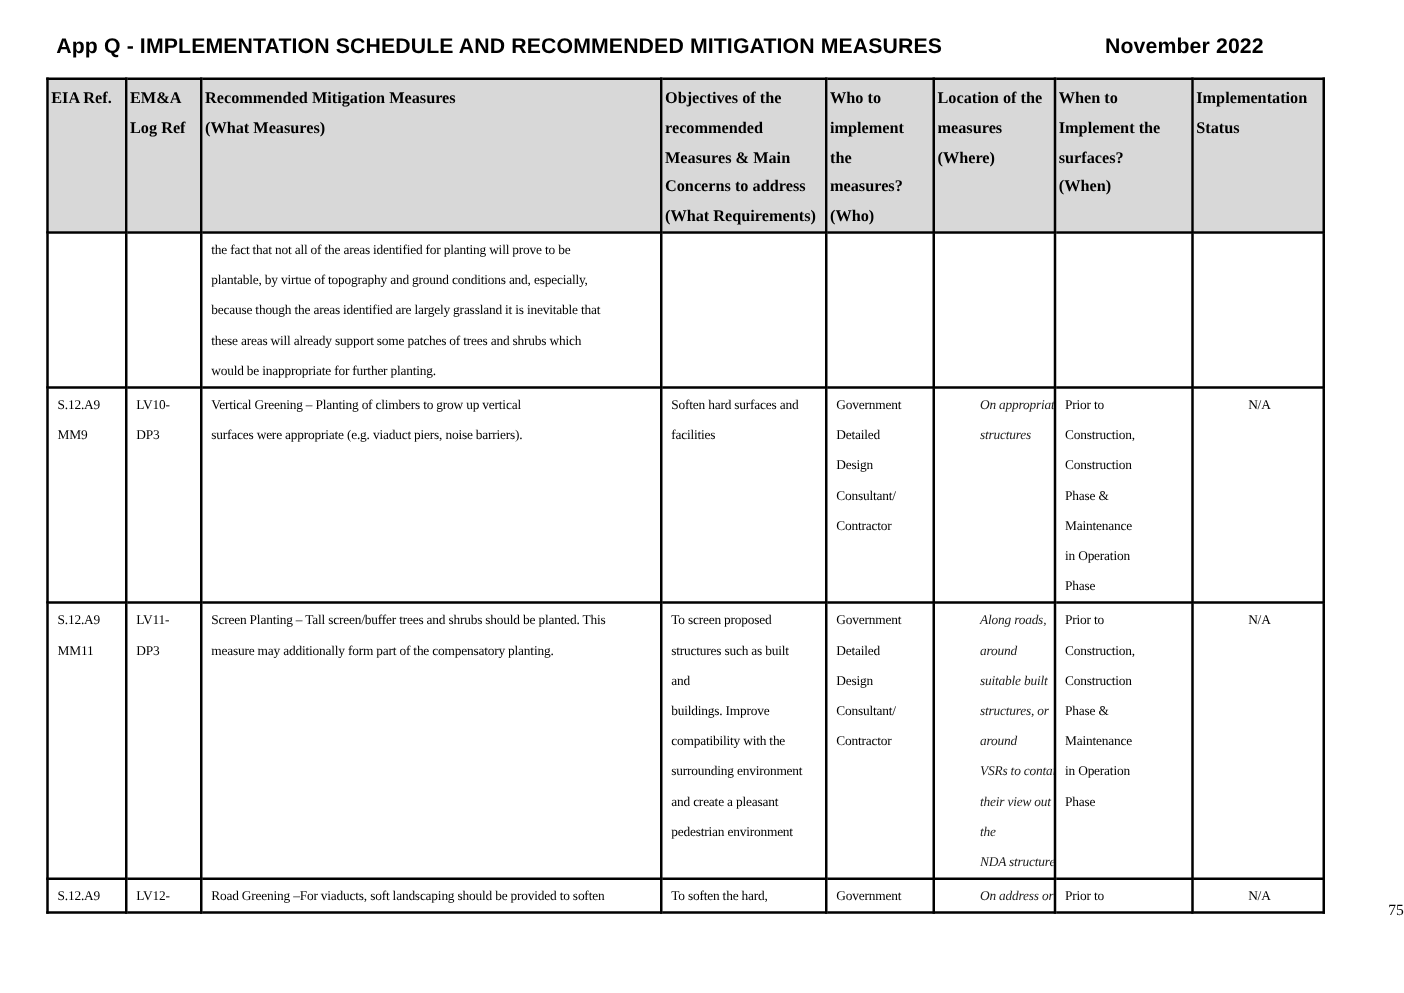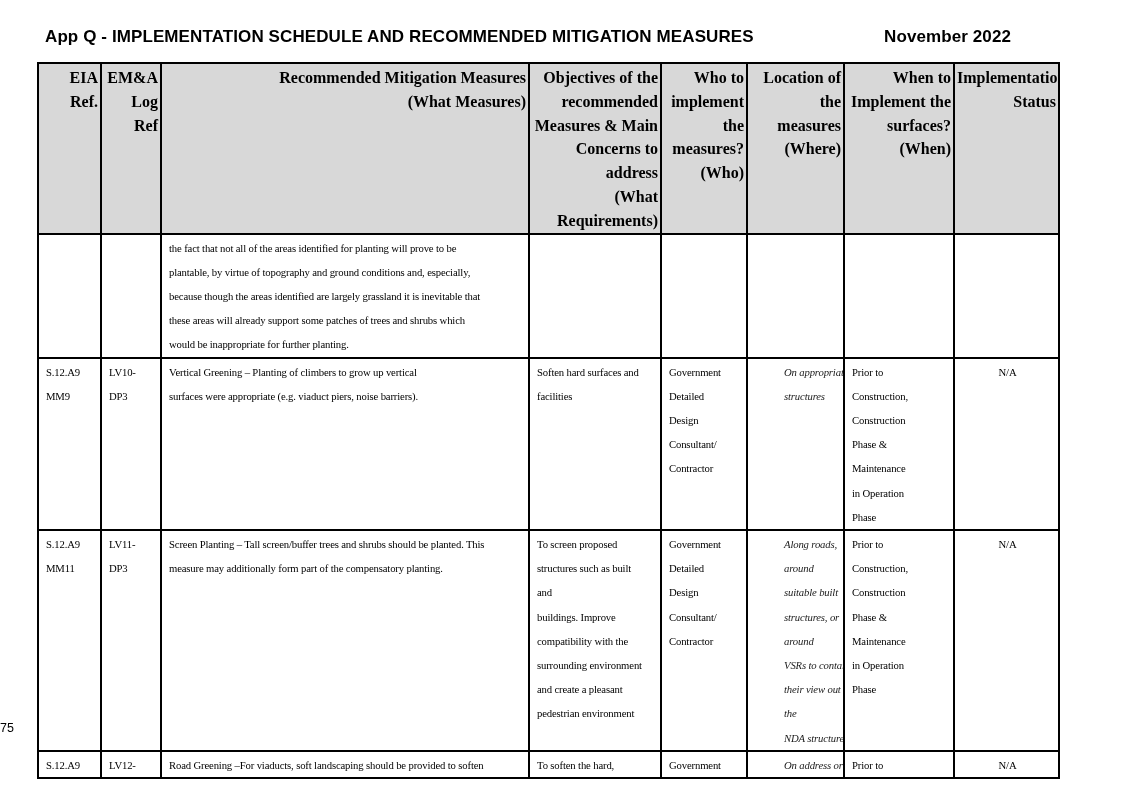--- a/index.html
+++ b/index.html
@@ -39,23 +39,23 @@
   }
   .schedule-table th,
   .schedule-table td {
     border: 2px solid #000;
     vertical-align: top;
     overflow: hidden;
   }
   .schedule-table th {
     background: #d8d8d8;
     font-weight: bold;
-    font-size: 16px;
+    font-size: 13px;
     line-height: 23.8px;
-    text-align: right;
+    text-align: left;
     padding: 2px 2px 0 2px;
     white-space: pre-line;
     margin-top: 36px;
   }
   .schedule-table td {
     font-size: 10.7px;
     letter-spacing: -0.15px;
     line-height: 24.2px;
     padding: 1px 5px 0 7px;
     white-space: pre;
@@ -75,23 +75,23 @@
   tr.h-header  { height: 119px; }
   tr.h-row1    { height: 122px; }
   tr.h-row2    { height: 167px; }
   tr.h-row3    { height: 218px; }
   tr.h-row4    { height: 26px;  }
   .page-footer {
     position: absolute;
     left: 0;
     top: 721px;
     width: 1123px;
-    text-align: left;
+    text-align: right;
     font-size: 12.5px;
-    font-family: Liberation Sans, sans-serif;
+    font-family: Liberation Serif, serif;
   }
 </style>
 </head>
 <body>
 
 <div class="doc-header">
   <span>App Q - IMPLEMENTATION SCHEDULE AND RECOMMENDED MITIGATION MEASURES</span>
   <span>November 2022</span>
 </div>
 

